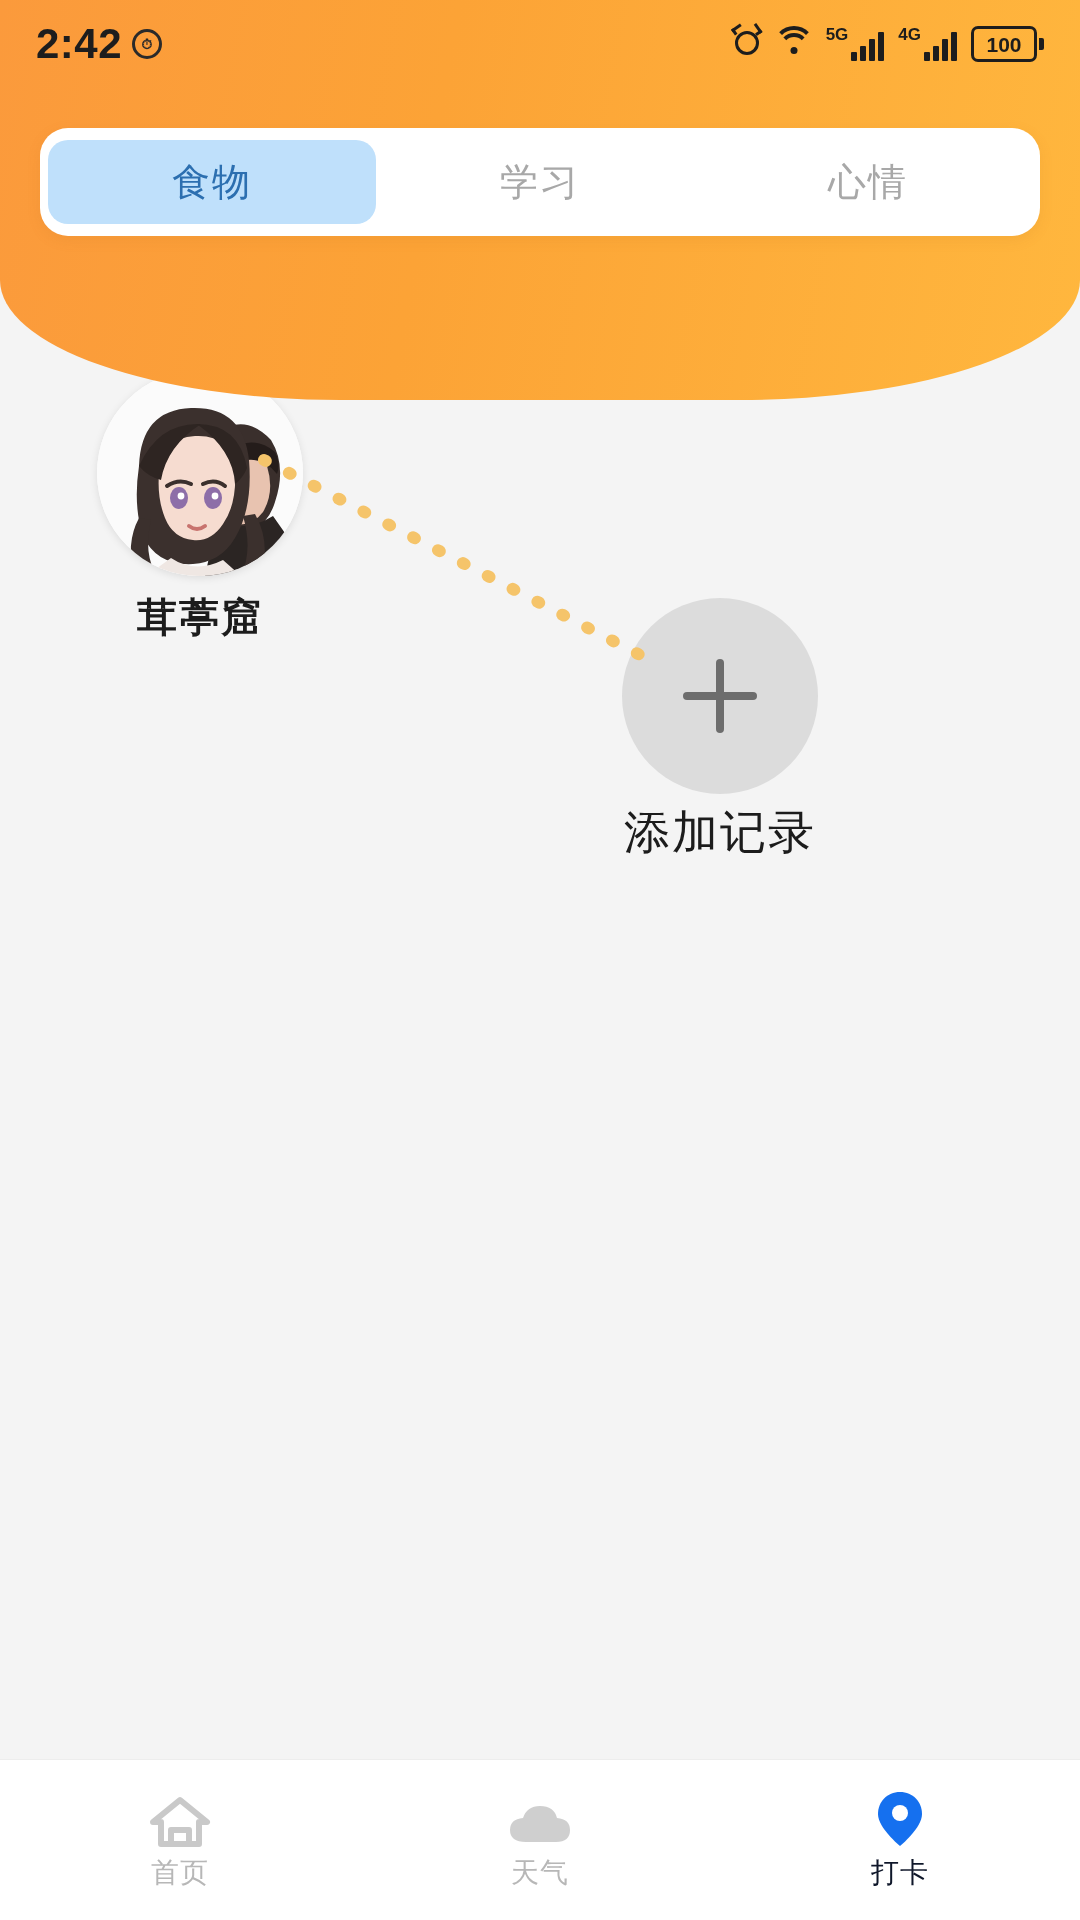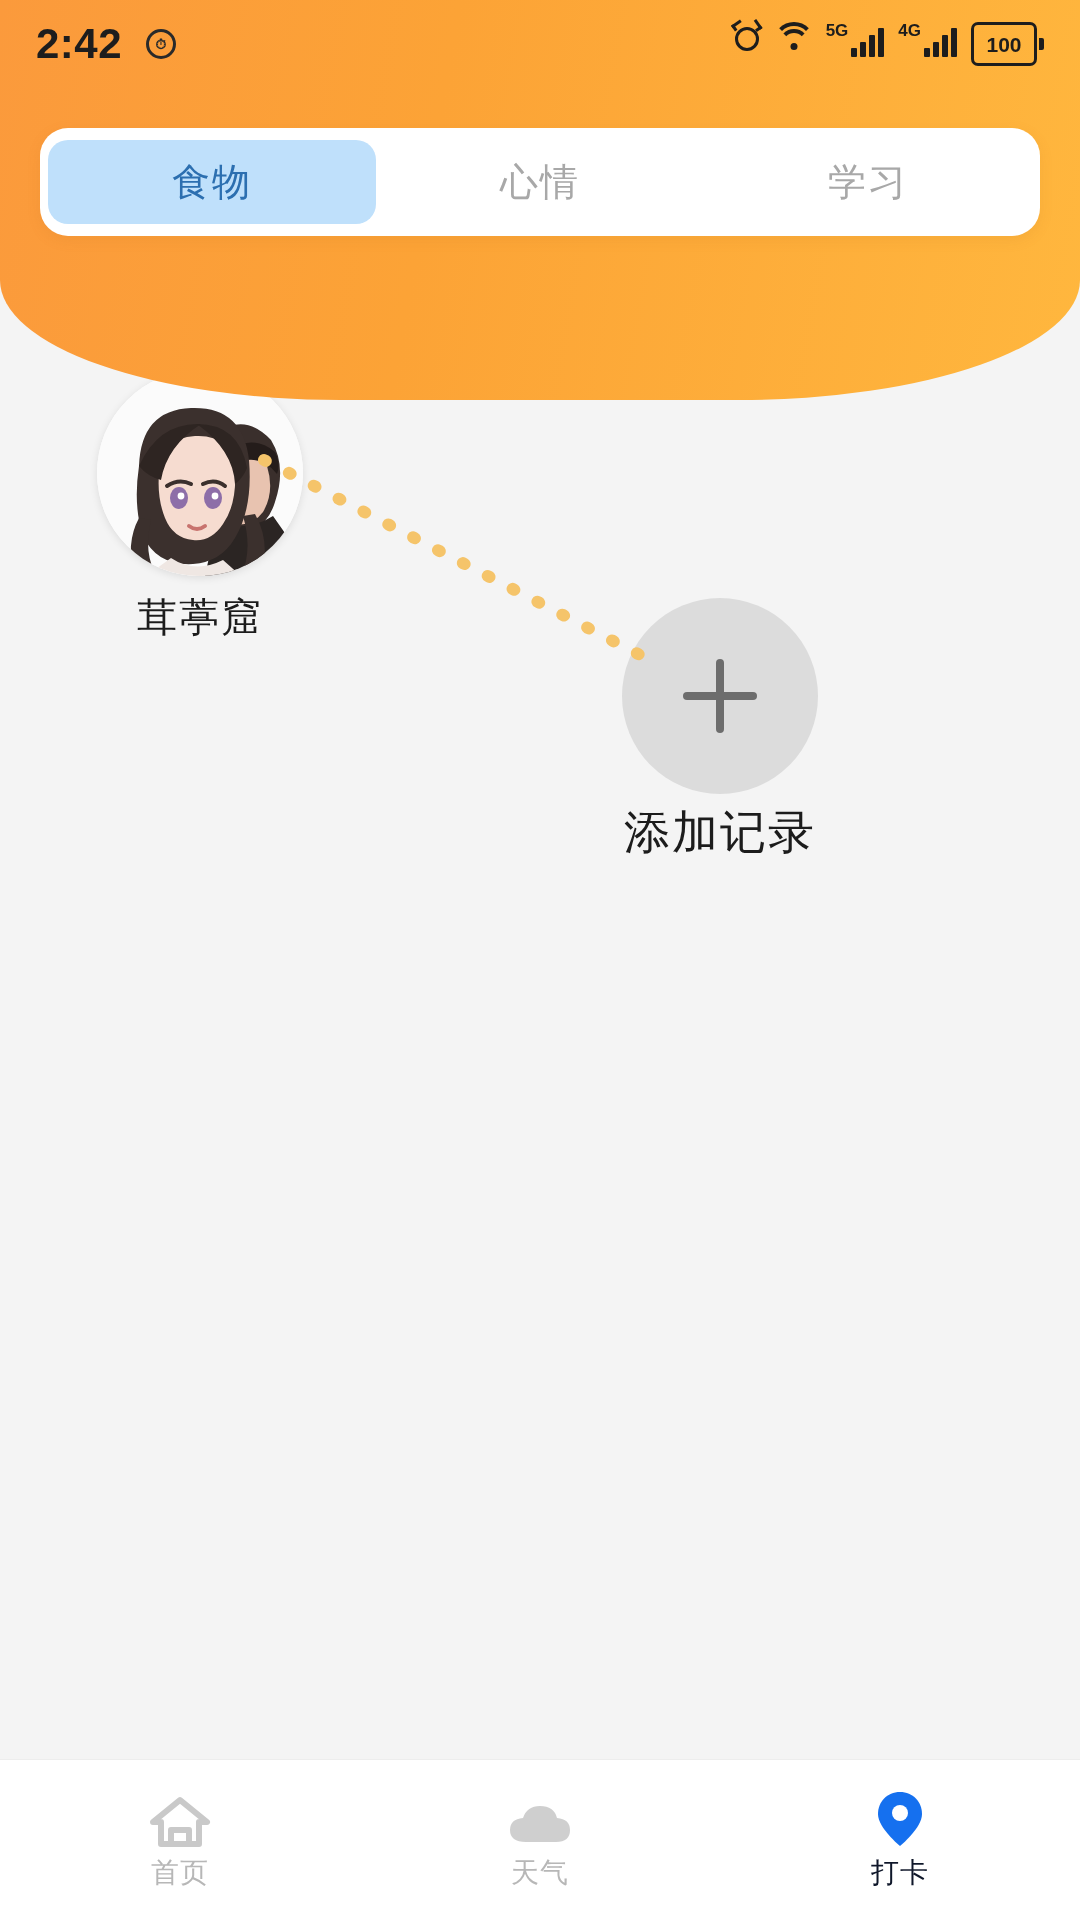--- a/index.html
+++ b/index.html
@@ -43,21 +43,21 @@
     display: flex;
     align-items: center;
     justify-content: space-between;
     padding: 0 36px;
     box-sizing: border-box;
     z-index: 5;
   }
   .status-left {
     display: flex;
     align-items: center;
-    gap: 24px;
+    gap: 10px;
   }
   .clock {
     color: #1d1d1d;
     font-size: 42px;
     font-weight: bold;
     letter-spacing: 0.5px;
   }
   .alarm-small {
     width: 30px;
     height: 30px;
@@ -157,21 +157,21 @@
   .bars span:nth-child(2) { height: 15px; }
   .bars span:nth-child(3) { height: 22px; }
   .bars span:nth-child(4) { height: 29px; }
 
   .battery {
     display: flex;
     align-items: center;
   }
   .battery-body {
     width: 66px;
-    height: 44px;
+    height: 36px;
     border: 3px solid #1d1d1d;
     border-radius: 7px;
     display: flex;
     align-items: center;
     justify-content: center;
     box-sizing: border-box;
   }
   .battery-body span {
     font-size: 21px;
     font-weight: bold;
@@ -246,20 +246,21 @@
     background: #fdfdfd;
     position: relative;
     box-shadow: 0 2px 8px rgba(0,0,0,0.10);
   }
   .avatar svg { display: block; }
   .record-label {
     margin-top: 14px;
     font-size: 40px;
     color: #1c1c1c;
     letter-spacing: 2px;
+    font-weight: bold;
   }
 
   .dotline {
     position: absolute;
     top: 80px;
     left: 250px;
     width: 420px;
     height: 260px;
     z-index: 1;
   }
@@ -388,22 +389,22 @@
         <div class="battery-body">
             <span>100</span>
           </div>
         <div class="battery-cap"></div>
       </div>
     </div>
   </div>
 
   <div class="tabcard">
     <div class="tab active">食物</div>
+    <div class="tab">学习</div>
     <div class="tab">心情</div>
-    <div class="tab">学习</div>
   </div>
 
   <div class="content">
 
     <svg class="dotline" viewBox="0 0 420 260" width="420" height="260">
       <line x1="14" y1="40" x2="392" y2="236" stroke="#f5c46a" stroke-width="12" stroke-linecap="round" stroke-dasharray="2 26"></line>
     </svg>
 
     <div class="record-node">
       <div class="avatar">

